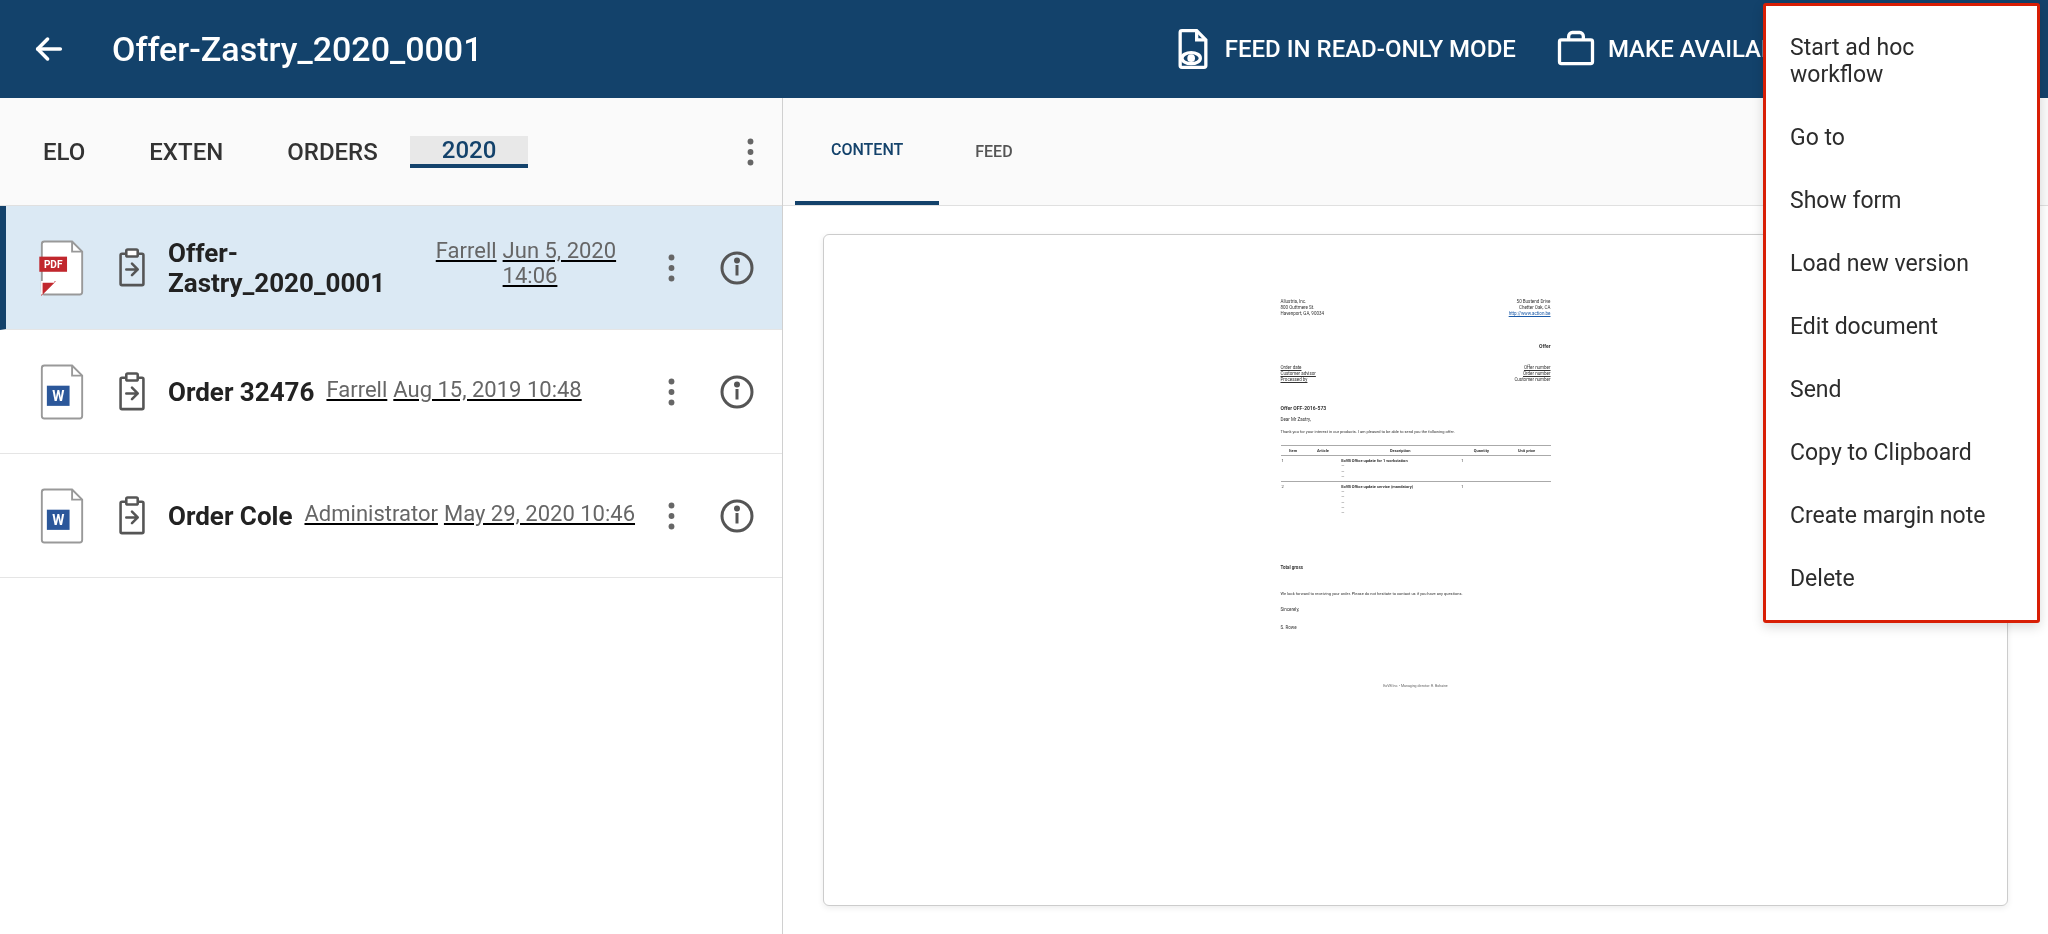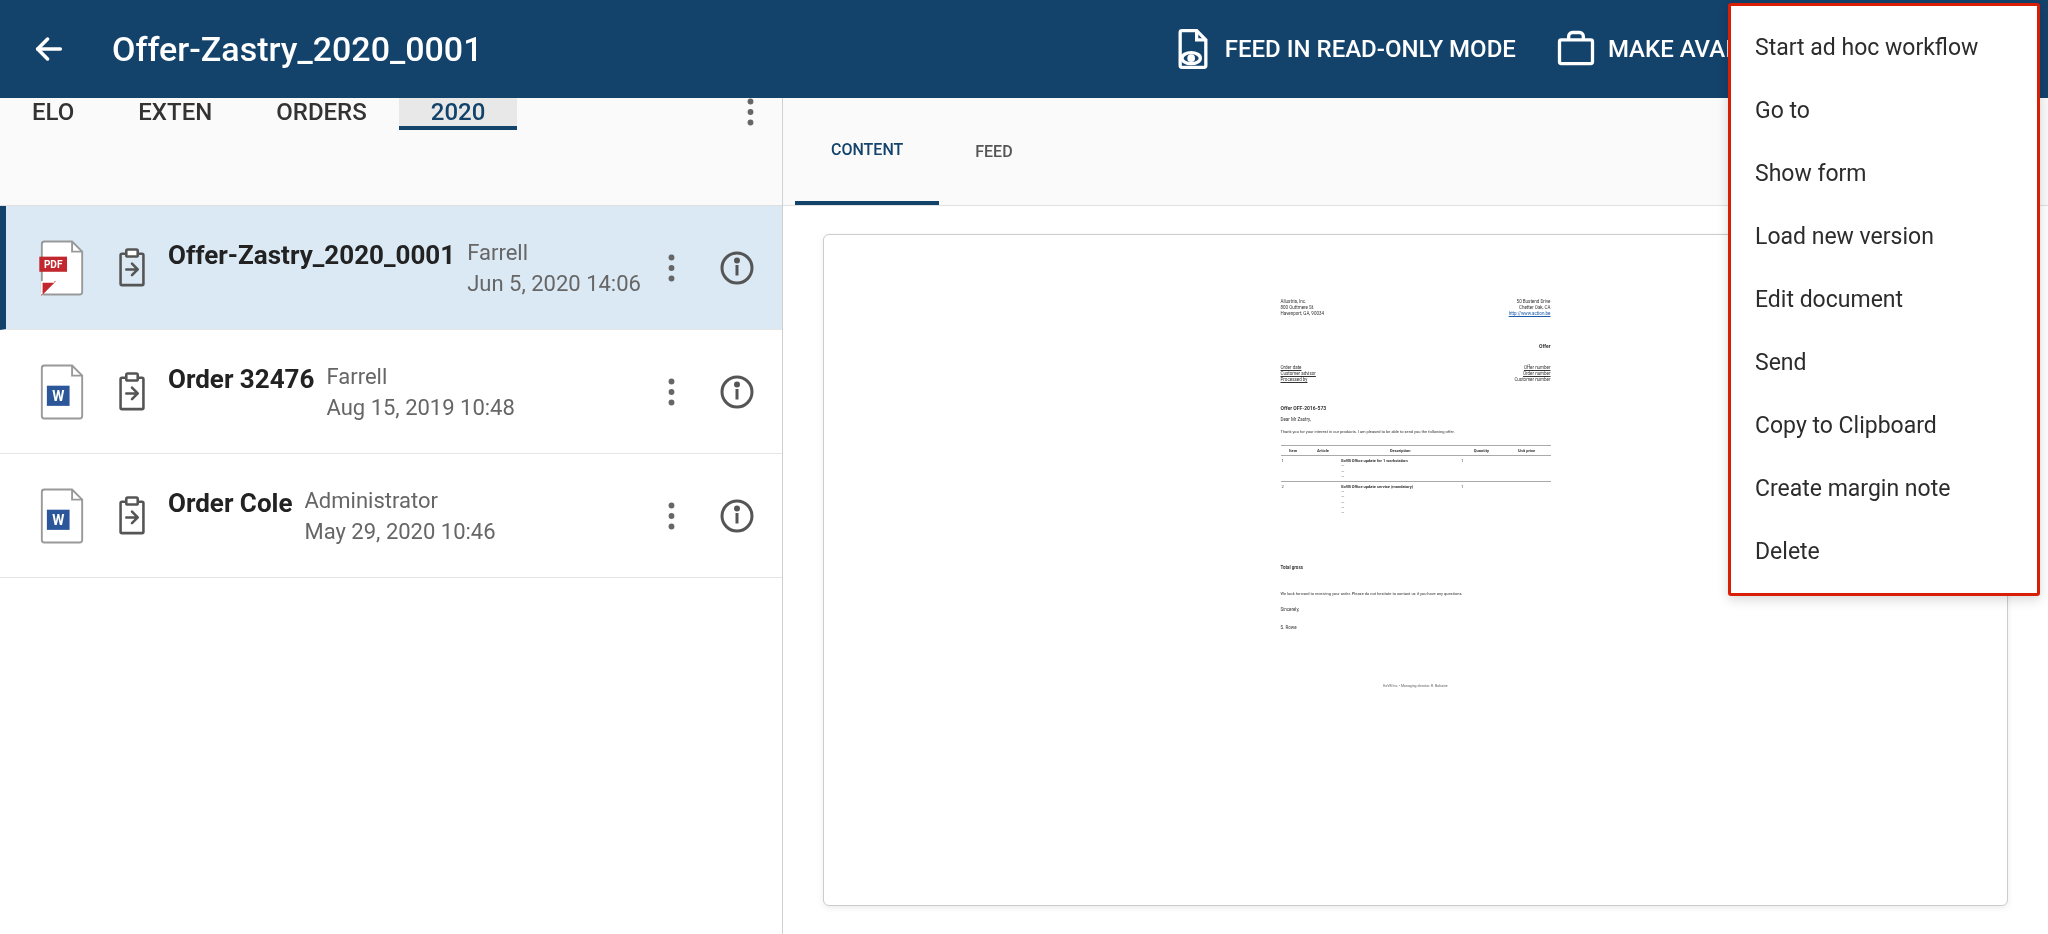--- a/index.html
+++ b/index.html
@@ -64,23 +64,24 @@
     }
     .right-pane {
       flex: 1;
       background: #fff;
       position: relative;
     }
 
     .breadcrumb-tabs {
       height: 108px;
       display: flex;
-      align-items: flex-start;
+      align-items: center;
       border-bottom: 1px solid #e0e0e0;
       background: #fafafa;
+      padding-left: 11px;
     }
     .crumb {
       padding: 0 32px;
       display: flex;
       align-items: center;
       font-size: 24px;
       font-weight: 500;
       color: #333;
       cursor: pointer;
       white-space: nowrap;
@@ -153,22 +154,23 @@
       margin-left: 8px;
     }
     .file-name {
       font-size: 26px;
       font-weight: 700;
       color: #222;
       margin-right: 12px;
     }
     .file-meta {
       display: flex;
-      flex-direction: column;
+      flex-direction: row;
       gap: 6px;
+      text-decoration: underline;
     }
     .file-user { font-size: 22px; color: #666; }
     .file-date { font-size: 22px; color: #666; }
     .file-actions {
       display: flex;
       align-items: center;
       gap: 24px;
       padding-right: 24px;
     }
     .icon-btn {
@@ -223,21 +225,21 @@
     .preview-inner .total-lbl { position: absolute; top: 280px; left: 10px; font-weight: bold; font-size: 4.5px; }
     .preview-inner .outro { position: absolute; top: 306px; left: 10px; right: 10px; font-size: 4px; }
     .preview-inner .sinc { position: absolute; top: 322px; left: 10px; font-size: 4.5px; }
     .preview-inner .sig { position: absolute; top: 340px; left: 10px; font-size: 4.5px; }
     .preview-inner .footer { position: absolute; bottom: 6px; left: 10px; right: 10px; text-align: center; font-size: 3.5px; color: #666; }
 
     .context-menu {
       position: absolute;
       top: 3px;
       right: 8px;
-      width: 312px;
+      width: 277px;
       background: #fff;
       border: 3px solid #d81e05;
       border-radius: 3px;
       padding: 10px 0;
       box-shadow: 0 4px 12px rgba(0,0,0,0.15);
       z-index: 100;
     }
     .context-menu-item {
       padding: 18px 24px;
       font-size: 23px;

